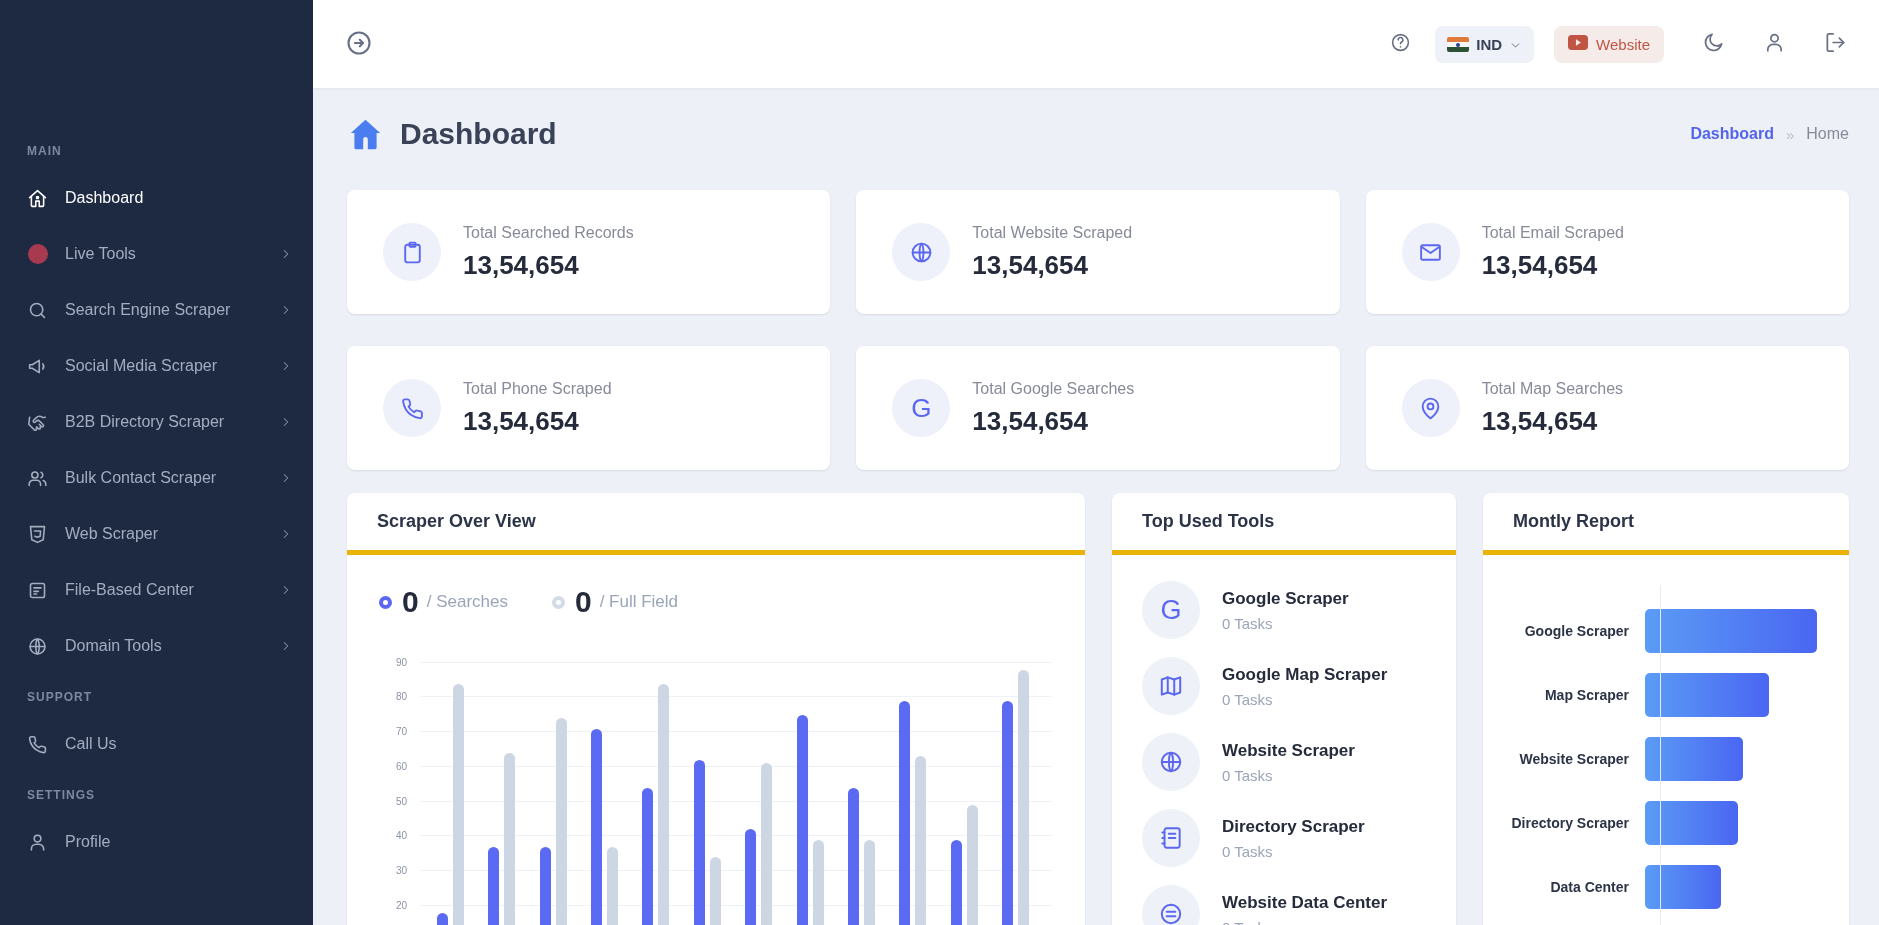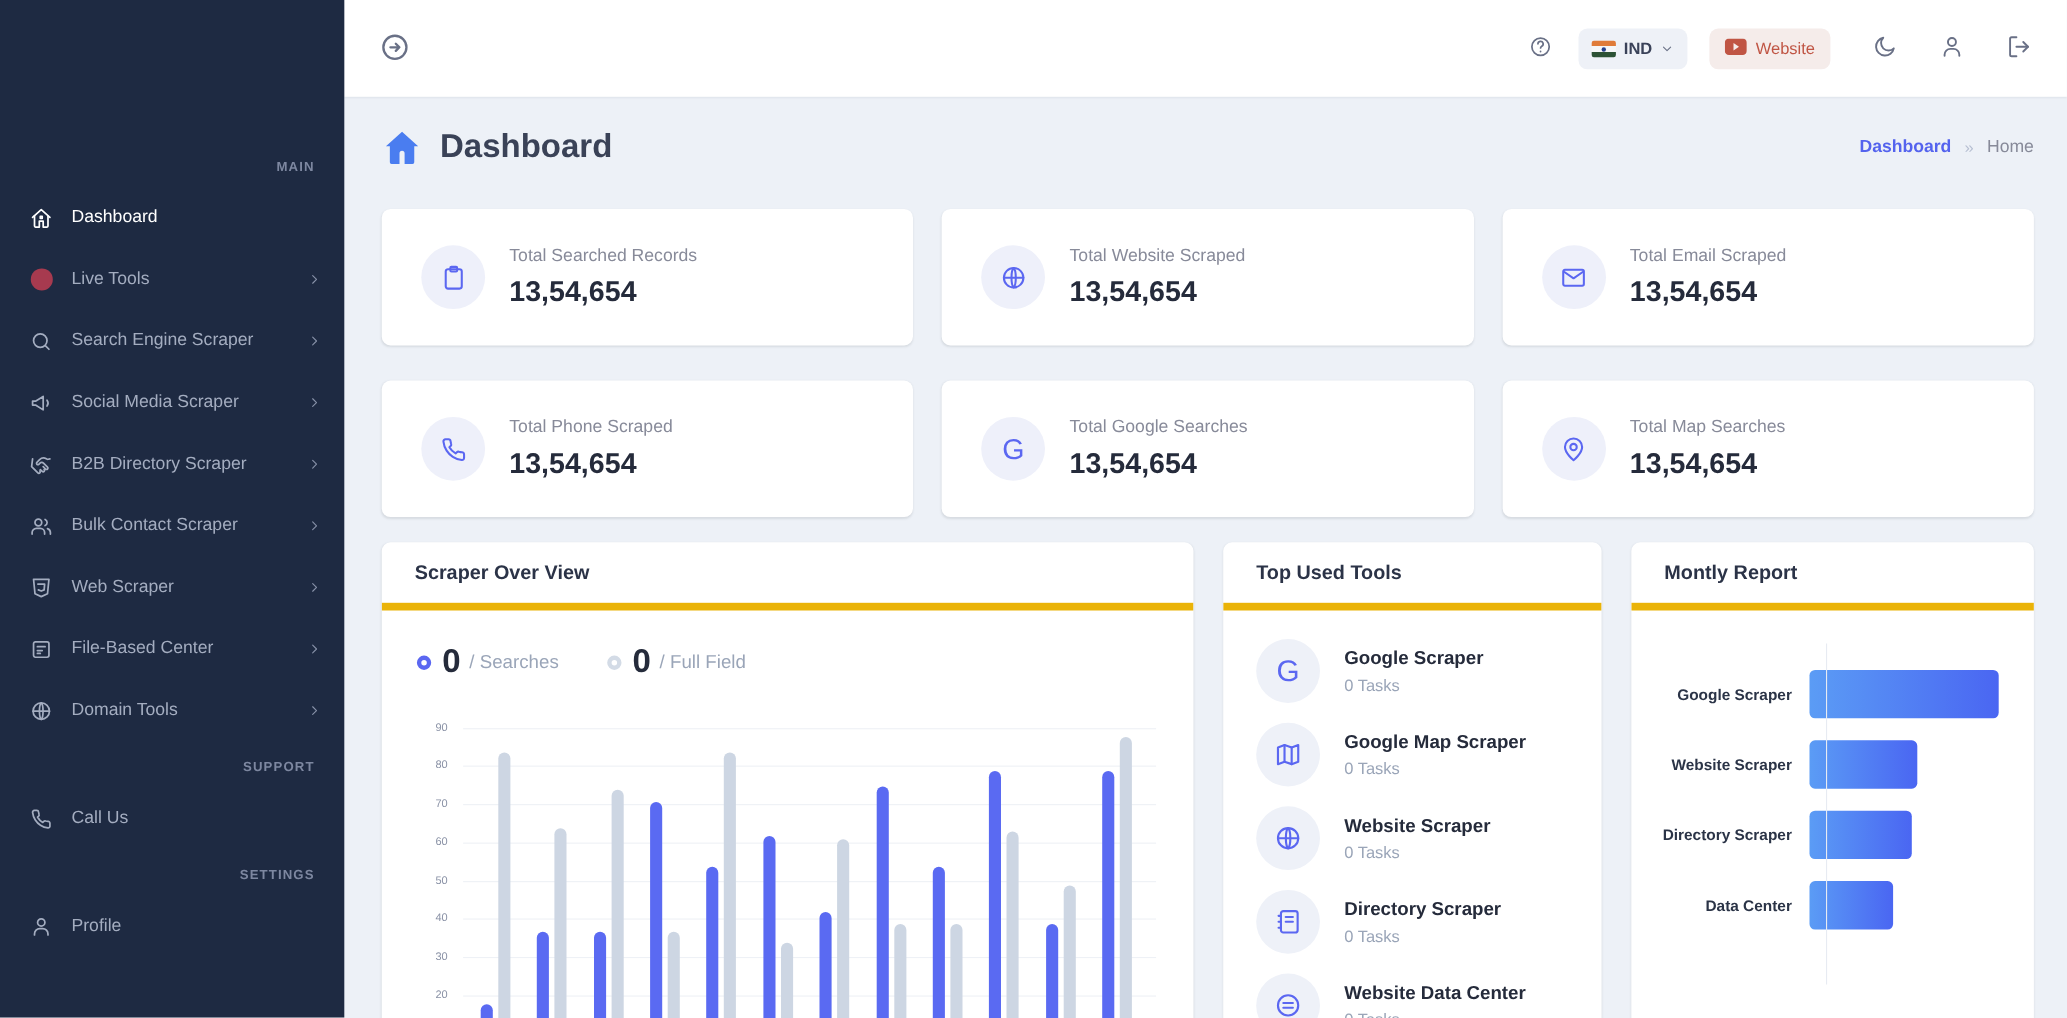--- a/index.html
+++ b/index.html
@@ -4,21 +4,21 @@
 <style>
   * { margin:0; padding:0; box-sizing:border-box; }
   html,body { width:1879px; height:925px; overflow:hidden;
     font-family:"Liberation Sans", sans-serif; background:#edf1f7; color:#252b3b; }
 
   
   .sidebar { position:absolute; left:0; top:0; width:313px; height:925px;
     background:#1e2a42; z-index:5; }
   .side-spacer { height:128px; }
   .section-label { padding:16px 27px 12px; font-size:12px; font-weight:bold;
-    letter-spacing:1px; color:#7d87a0;text-align:right; }
+    letter-spacing:1px; color:#7d87a0; }
   .nav-item { display:flex; align-items:center; height:56px; padding:0 20px 0 27px;
     color:#a4adc0; cursor:pointer; font-size:16px; }
   .nav-item.active { color:#ffffff; }
   .nav-item .nav-ico { width:21px; height:21px; margin-right:17px; flex:0 0 21px;
     display:flex; align-items:center; justify-content:center; }
   .nav-item .nav-ico svg { width:21px; height:21px; }
   .nav-item .nav-label { flex:1; white-space:nowrap; }
   .nav-item .nav-caret { width:14px; height:14px; color:#8791a8; }
   .nav-item .nav-caret svg { width:14px; height:14px; }
   .live-dot { width:20px; height:20px; border-radius:50%; background:#a73a4f; }
@@ -77,21 +77,21 @@
   .stat-info { margin-left:22px; }
   .stat-label { font-size:16px; color:#878a99; margin-bottom:8px; }
   .stat-value { font-size:26px; font-weight:bold; color:#252b3b; }
 
   
   .bottom-grid { display:grid; grid-template-columns:738px 344px 1fr;
     column-gap:27px; margin-top:23px; }
   .card { background:#fff; border-radius:8px; box-shadow:0 1px 2px rgba(56,65,74,.12);
     height:620px; overflow:hidden; }
   .card-header { height:62px; display:flex; align-items:center; padding:0 30px;
-    border-bottom:7px solid #eab308; }
+    border-bottom:5px solid #eab308; }
   .card-title { font-size:18px; font-weight:bold; color:#2b3347; }
 
   
   .ov-legend { display:flex; align-items:center; margin:30px 0 0 32px; }
   .ov-leg-item { display:flex; align-items:center; margin-right:44px; }
   .ov-leg-dot { width:13px; height:13px; border-radius:50%; background:#fff;
     border:4px solid #5b67f1; margin-right:10px; }
   .ov-leg-dot.gray { border-color:#d3dbe6; }
   .ov-leg-count { font-size:30px; font-weight:bold; color:#252b3b; margin-right:8px; }
   .ov-leg-label { font-size:17px; color:#9aa5b8; }
@@ -565,20 +565,24 @@
         <div class="card-header">
           <span class="card-title">Montly Report</span>
         </div>
         <div class="monthly-body" id="monthly-body">
           <div class="mr-axis"></div>
         <div class="mr-row">
               <div class="mr-label">Google Scraper</div>
               <div class="mr-bar" style="width:172px"></div>
             </div>
             <div class="mr-row">
+              <div class="mr-label">Map Scraper</div>
+              <div class="mr-bar" style="width:124px"></div>
+            </div>
+            <div class="mr-row">
               <div class="mr-label">Website Scraper</div>
               <div class="mr-bar" style="width:98px"></div>
             </div>
             <div class="mr-row">
               <div class="mr-label">Directory Scraper</div>
               <div class="mr-bar" style="width:93px"></div>
             </div>
             <div class="mr-row">
               <div class="mr-label">Data Center</div>
               <div class="mr-bar" style="width:76px"></div>

